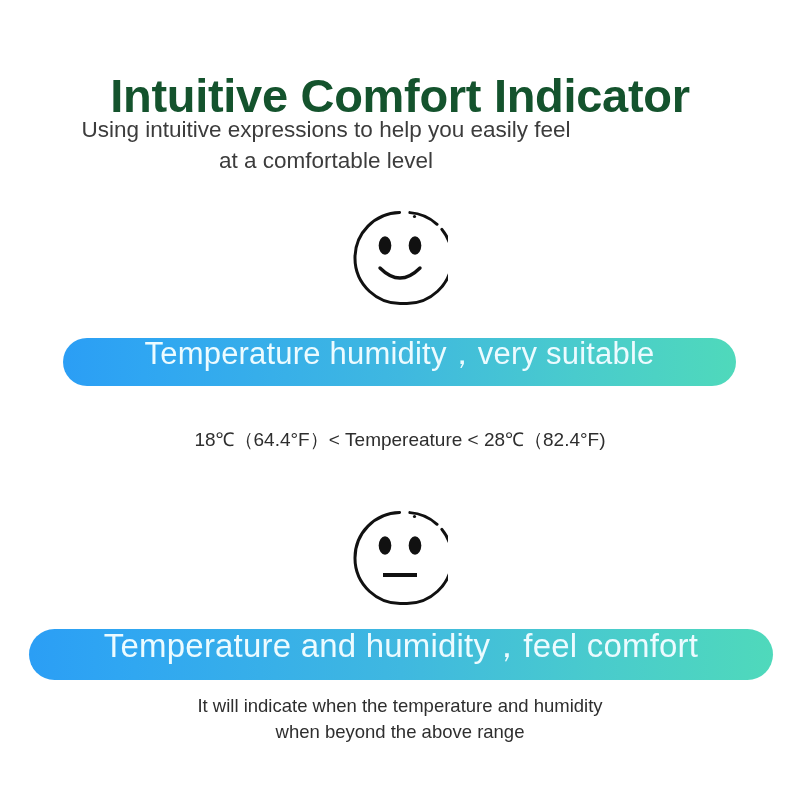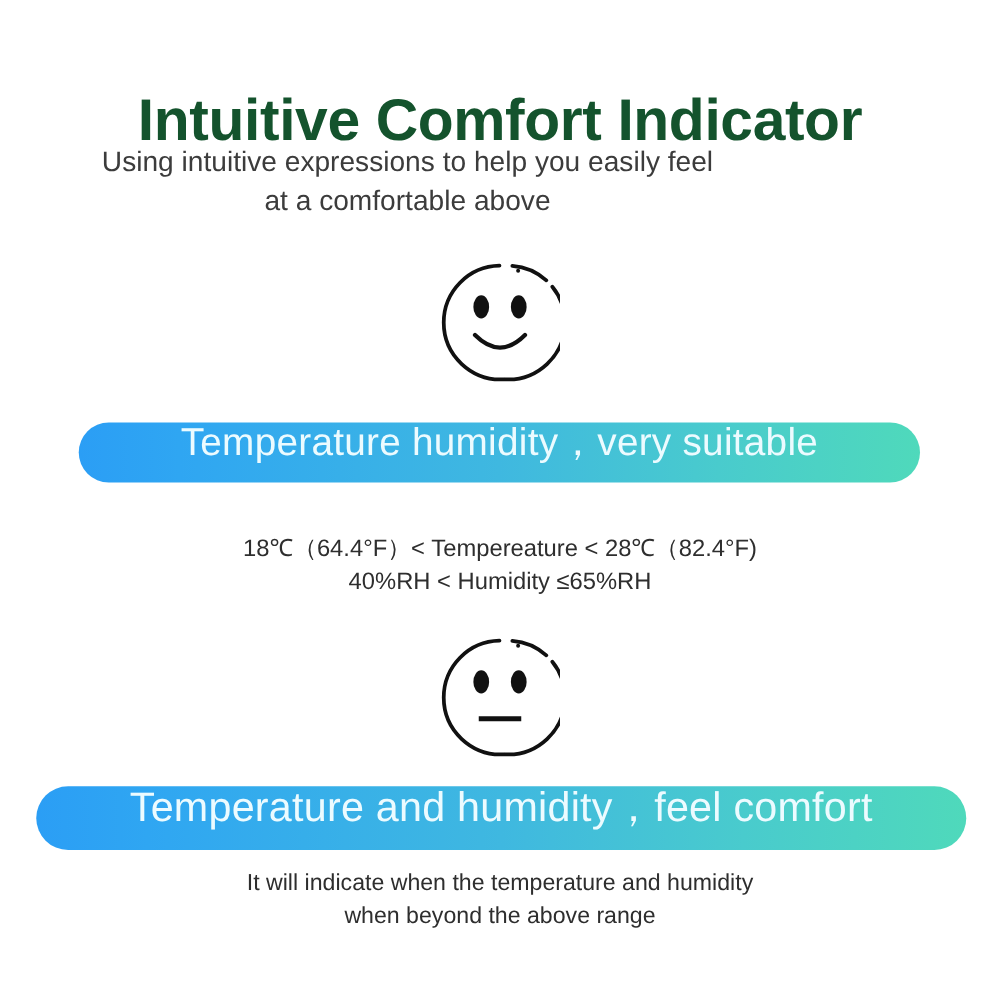--- a/index.html
+++ b/index.html
@@ -120,21 +120,21 @@
 </style>
 </head>
 <body>
 
 <div class="page">
 
   <h1 class="page-title">Intuitive Comfort Indicator</h1>
 
   <div class="page-subtitle">
     <span class="sub-line">Using intuitive expressions to help you easily feel</span>
-    <span class="sub-line">at a comfortable above</span>
+    <span class="sub-line">at a comfortable level</span>
   </div>
 
   <div class="face" id="face-happy">
     <svg viewBox="0 0 96 96" xmlns="http://www.w3.org/2000/svg" aria-hidden="true">
 
       <path d="M 51.5 2.6
                A 45.5 45.5 0 1 0 51.5 93.4
                A 45.5 45.5 0 1 0 51.5 2.6 Z" fill="none" stroke="#111111" stroke-width="3" stroke-linecap="round" stroke-dasharray="250 7 30" stroke-dashoffset="-4"></path>
 
       <circle cx="62.5" cy="6.5" r="1.6" fill="#111111"></circle>
@@ -145,21 +145,20 @@
       <path d="M 28 58 Q 48 78 68 58" fill="none" stroke="#111111" stroke-width="3.4" stroke-linecap="round"></path>
     </svg>
   </div>
 
   <div class="banner" id="banner-suitable">
     <span>Temperature humidity，very suitable</span>
   </div>
 
   <div class="caption" id="range-caption">
     <span class="cap-line">18℃（64.4°F）&lt; Tempereature &lt; 28℃（82.4°F)</span>
-    <span class="cap-line">40%RH &lt; Humidity ≤65%RH</span>
   </div>
 
   <div class="face" id="face-neutral">
     <svg viewBox="0 0 96 96" xmlns="http://www.w3.org/2000/svg" aria-hidden="true">
       <path d="M 51.5 2.6
                A 45.5 45.5 0 1 0 51.5 93.4
                A 45.5 45.5 0 1 0 51.5 2.6 Z" fill="none" stroke="#111111" stroke-width="3" stroke-linecap="round" stroke-dasharray="250 7 30" stroke-dashoffset="-4"></path>
       <circle cx="62.5" cy="6.5" r="1.6" fill="#111111"></circle>
       <ellipse cx="33" cy="35.5" rx="6.3" ry="9.3" fill="#111111"></ellipse>
       <ellipse cx="63" cy="35.5" rx="6.3" ry="9.3" fill="#111111"></ellipse>

